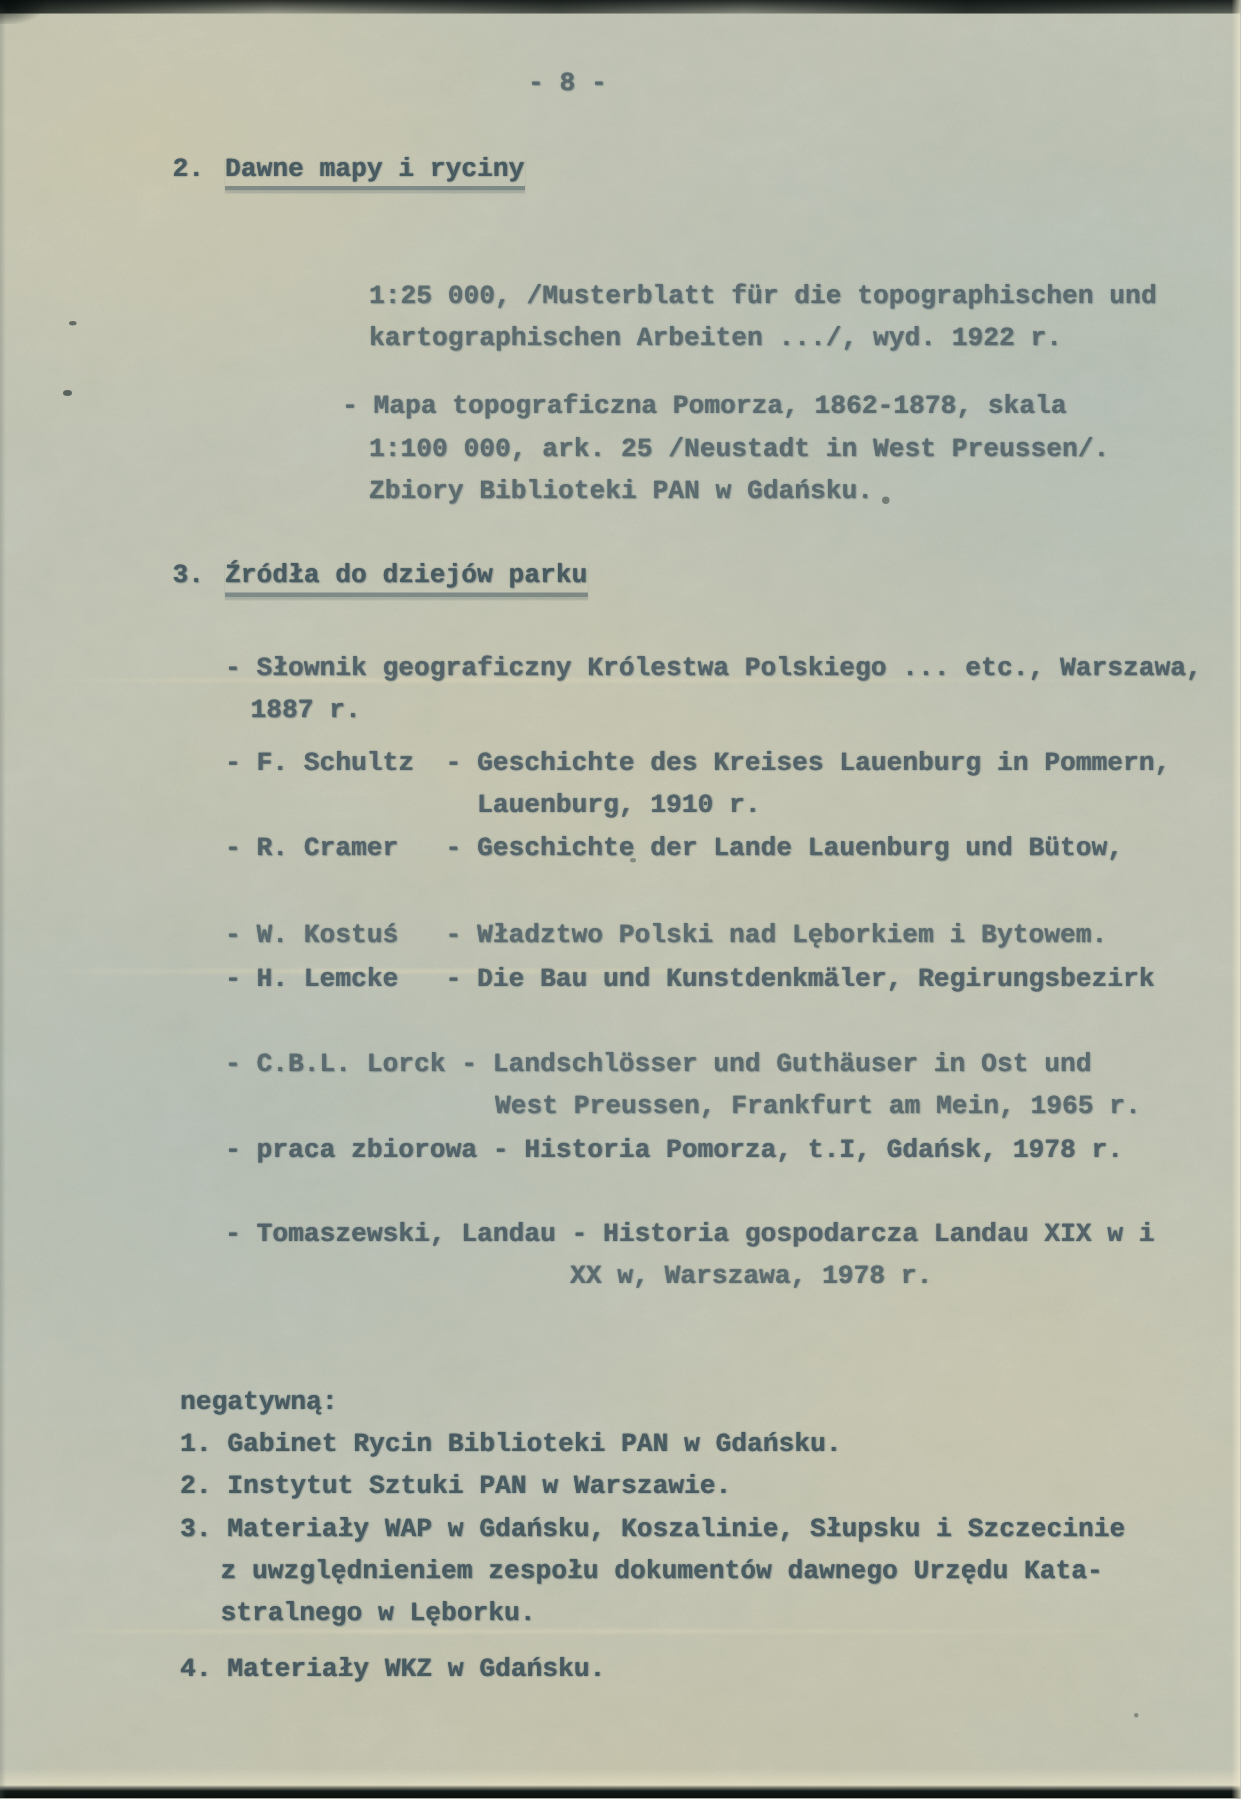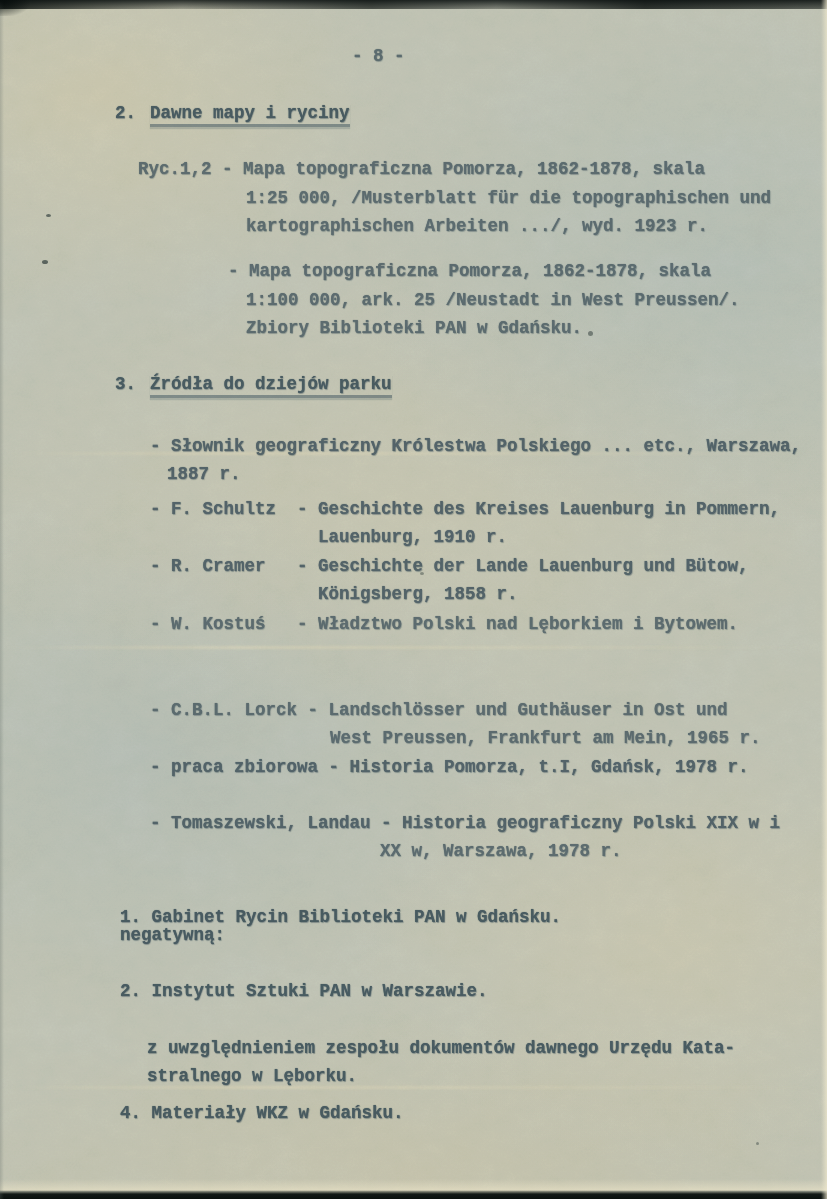--- a/index.html
+++ b/index.html
@@ -58,55 +58,55 @@
   <div class="crease" style="top:646px"></div>
   <div class="crease" style="top:1086px"></div>
 
   <div class="textlayer">
 
     <div class="tw dim" style="left:352px;top:46px">- 8 -</div>
 
     <div class="tw dark" style="left:115px;top:103px">2.</div>
     <div class="tw dark u" style="left:150px;top:103px">Dawne mapy i ryciny</div>
 
-    <div class="tw dim" style="left:138px;top:159px">Ryc.1,2 - Mapa topograficzna Pomorza, 1862-1878, skala</div>
     <div class="tw dim" style="left:246px;top:188px">1:25 000, /Musterblatt für die topographischen und</div>
-    <div class="tw dim" style="left:246px;top:216px">kartographischen Arbeiten .../, wyd. 1923 r.</div>
+    <div class="tw dim" style="left:246px;top:216px">kartographischen Arbeiten .../, wyd. 1922 r.</div>
 
     <div class="tw dim" style="left:228px;top:261px">- Mapa topograficzna Pomorza, 1862-1878, skala</div>
     <div class="tw dim" style="left:246px;top:290px">1:100 000, ark. 25 /Neustadt in West Preussen/.</div>
     <div class="tw dim" style="left:246px;top:318px">Zbiory Biblioteki PAN w Gdańsku.</div>
 
     <div class="tw dark" style="left:115px;top:374px">3.</div>
     <div class="tw dark u" style="left:150px;top:374px">Źródła do dziejów parku</div>
 
     <div class="tw" style="left:150px;top:436px">- Słownik geograficzny Królestwa Polskiego ... etc., Warszawa,</div>
     <div class="tw" style="left:167px;top:464px">1887 r.</div>
 
     <div class="tw" style="left:150px;top:499px">- F. Schultz  - Geschichte des Kreises Lauenburg in Pommern,</div>
     <div class="tw" style="left:318px;top:527px">Lauenburg, 1910 r.</div>
 
     <div class="tw" style="left:150px;top:556px">- R. Cramer   - Geschichte der Lande Lauenburg und Bütow,</div>
-    <div class="tw" style="left:318px;top:584px">Königsberg, 1858 r.</div>
 
     <div class="tw dim" style="left:150px;top:614px">- W. Kostuś   - Władztwo Polski nad Lęborkiem i Bytowem.</div>
 
+    <div class="tw" style="left:150px;top:643px">- H. Lemcke   - Die Bau und Kunstdenkmäler, Regirungsbezirk</div>
 
     <div class="tw dim" style="left:150px;top:700px">- C.B.L. Lorck - Landschlösser und Guthäuser in Ost und</div>
     <div class="tw dim" style="left:330px;top:728px">West Preussen, Frankfurt am Mein, 1965 r.</div>
 
     <div class="tw" style="left:150px;top:757px">- praca zbiorowa - Historia Pomorza, t.I, Gdańsk, 1978 r.</div>
 
-    <div class="tw" style="left:150px;top:813px">- Tomaszewski, Landau - Historia geograficzny Polski XIX w i</div>
+    <div class="tw" style="left:150px;top:813px">- Tomaszewski, Landau - Historia gospodarcza Landau XIX w i</div>
     <div class="tw dim" style="left:380px;top:841px">XX w, Warszawa, 1978 r.</div>
 
     <div class="tw dark" style="left:120px;top:925px">negatywną:</div>
 
-    <div class="tw dark" style="left:120px;top:907px">1. Gabinet Rycin Biblioteki PAN w Gdańsku.</div>
+    <div class="tw dark" style="left:120px;top:953px">1. Gabinet Rycin Biblioteki PAN w Gdańsku.</div>
     <div class="tw dark" style="left:120px;top:981px">2. Instytut Sztuki PAN w Warszawie.</div>
+    <div class="tw dark" style="left:120px;top:1010px">3. Materiały WAP w Gdańsku, Koszalinie, Słupsku i Szczecinie</div>
     <div class="tw dark" style="left:147px;top:1066px">stralnego w Lęborku.</div>
     <div class="tw dark" style="left:147px;top:1038px">z uwzględnieniem zespołu dokumentów dawnego Urzędu Kata-</div>
     <div class="tw dark" style="left:120px;top:1103px">4. Materiały WKZ w Gdańsku.</div>
   </div>
 
   <svg class="grain" width="827" height="1199" viewBox="0 0 827 1199" xmlns="http://www.w3.org/2000/svg">
     <filter id="coarse" x="0" y="0" width="100%" height="100%">
       <feTurbulence type="fractalNoise" baseFrequency="0.012 0.016" numOctaves="3" seed="11" stitchTiles="stitch"></feTurbulence>
       <feColorMatrix type="matrix" values="0 0 0 0 0.85  0 0 0 0 0.80  0 0 0 0 0.64  0.85 0 0 0 0"></feColorMatrix>
     </filter>

